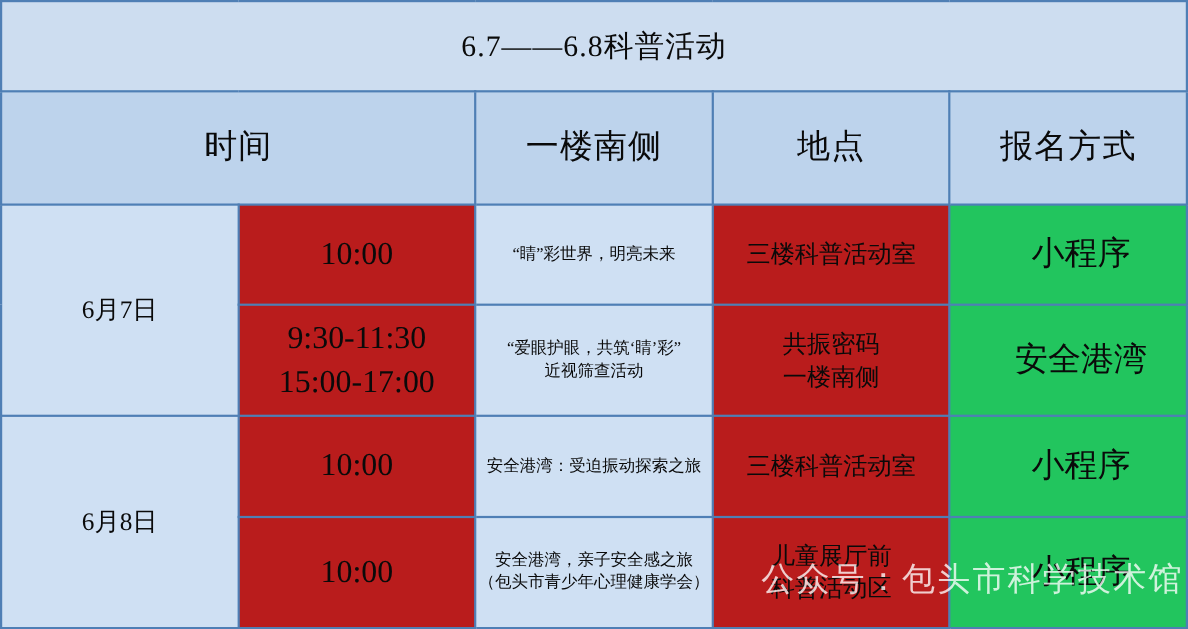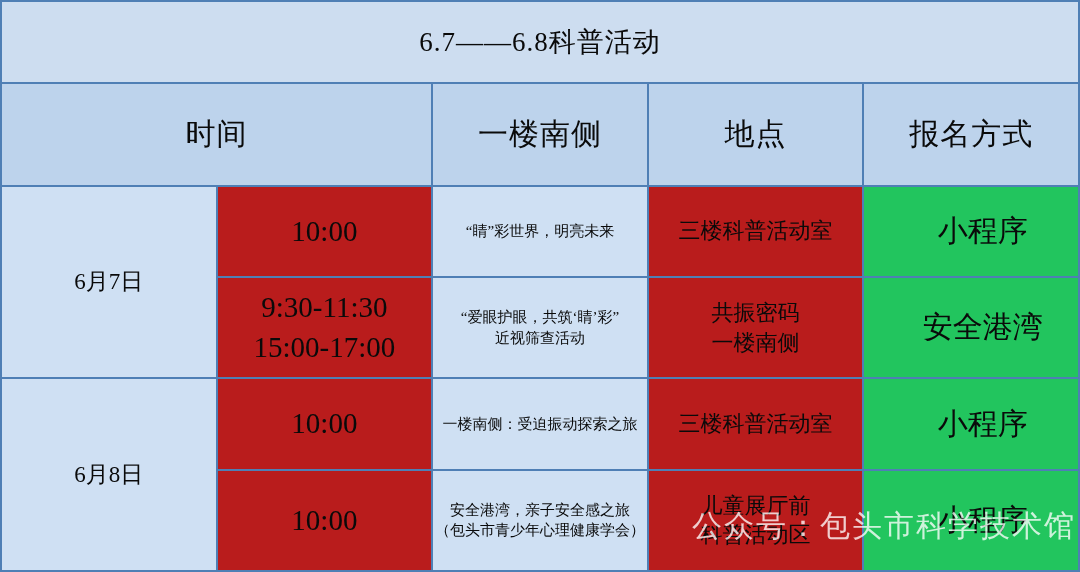--- a/index.html
+++ b/index.html
@@ -108,21 +108,21 @@
       <td class="name-cell multiline">“爱眼护眼，共筑‘睛’彩”
 近视筛查活动</td>
       <td class="place-cell multiline">共振密码
 一楼南侧</td>
       <td class="signup-cell">安全港湾</td>
     </tr>
 
     <tr class="row-a">
       <td class="day-cell" rowspan="2">6月8日</td>
       <td class="time-cell multiline">10:00</td>
-      <td class="name-cell multiline">一楼南侧：受迫振动探索之旅</td>
+      <td class="name-cell multiline">安全港湾：受迫振动探索之旅</td>
       <td class="place-cell multiline">三楼科普活动室</td>
       <td class="signup-cell">小程序</td>
     </tr>
     <tr class="row-b">
       <td class="time-cell multiline">10:00</td>
       <td class="name-cell multiline">安全港湾，亲子安全感之旅
 （包头市青少年心理健康学会）</td>
       <td class="place-cell multiline">儿童展厅前
 科普活动区</td>
       <td class="signup-cell">小程序</td>

